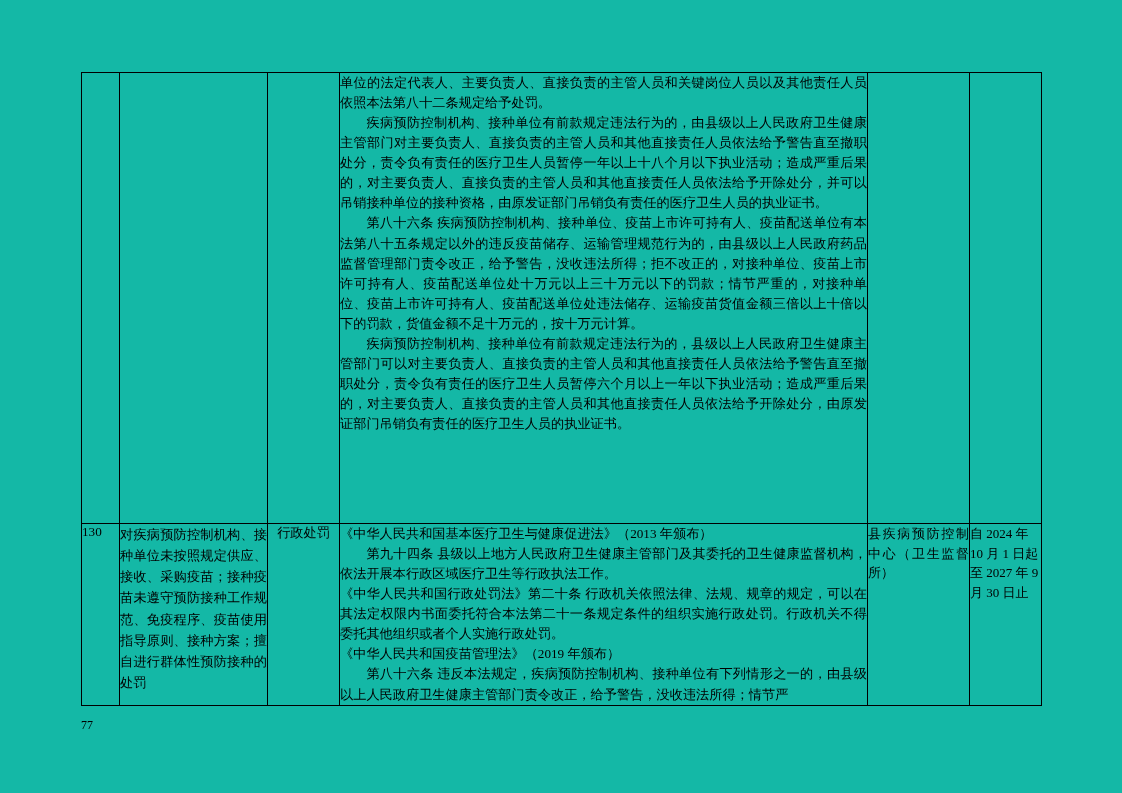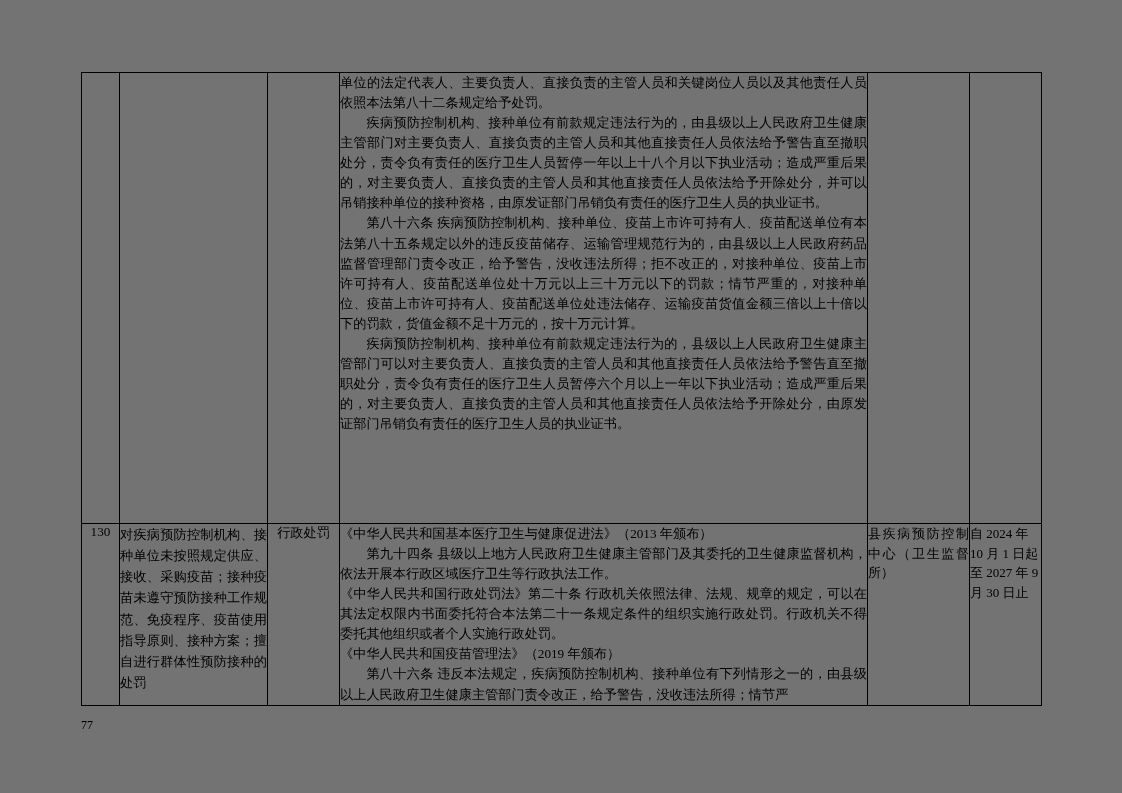--- a/index.html
+++ b/index.html
@@ -4,21 +4,21 @@
 <style>
   html, body {
     margin: 0;
     padding: 0;
     background: #ffffff;
   }
   .page {
     position: relative;
     width: 1122px;
     height: 793px;
-    background: #737373;
+    background: #14b8a6;
     font-family: "Liberation Serif", "DejaVu Serif", serif;
     color: #000000;
     overflow: hidden;
   }
   .doc-table {
     position: absolute;
     left: 81px;
     top: 72px;
     width: 960px;
     border-collapse: collapse;
@@ -37,21 +37,20 @@
   .col-period { width: 72px; }
 
   .cell-pad {
     padding: 4px 4px 4px 4px;
     font-size: 13.2px;
     line-height: 1.52;
     text-align: justify;
     text-justify: inter-ideograph;
   }
   .cell-num {
-    text-align: center;
     font-size: 13.2px;
     padding-top: 6px;
     font-family: "Liberation Serif", serif;
   }
   .cell-center-mid {
     text-align: center;
     vertical-align: middle;
     font-size: 13.2px;
   }
   .cell-mid {

